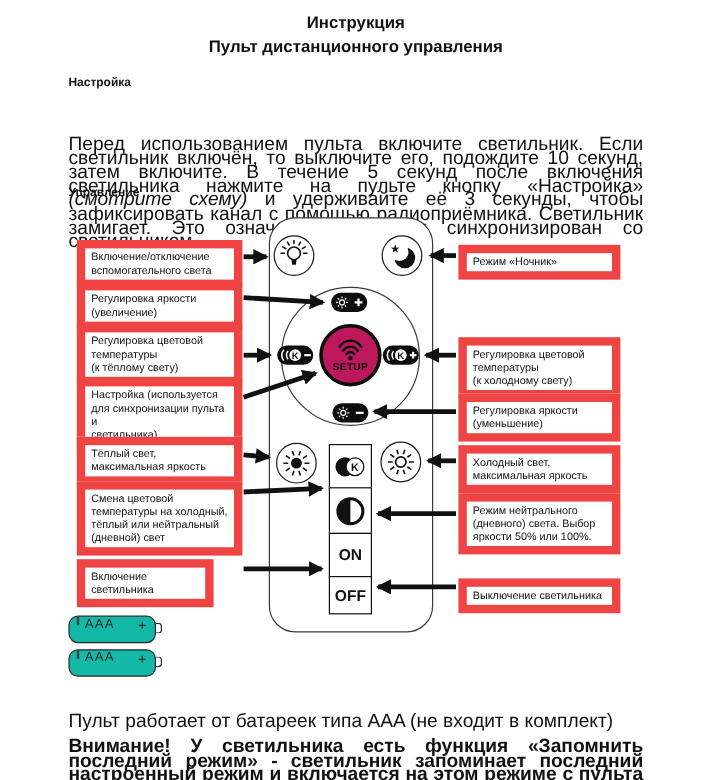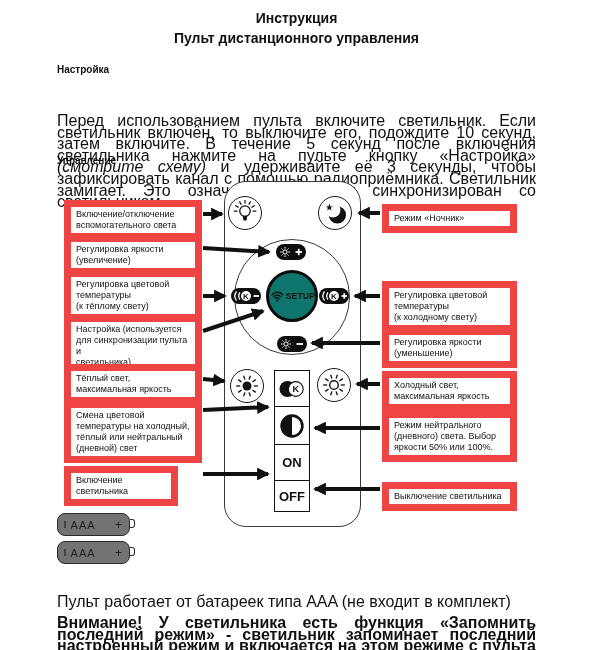--- a/index.html
+++ b/index.html
@@ -26,33 +26,33 @@
   
   .remote-body { position: absolute; left: 224px; top: 181px; width: 137px; height: 346px;
                  border: 1.6px solid #3a3a3a; border-radius: 22px; background: #fff; }
   .circ-btn { position: absolute; border: 1.4px solid #1c1c1c; border-radius: 50%;
               background: #fff; display: flex; align-items: center; justify-content: center; }
   .big-circle { position: absolute; left: 234px; top: 239px; width: 116px; height: 116px;
                 border: 1.1px solid #3a3a3a; border-radius: 50%; background: #fff; }
   .pill-btn { position: absolute; width: 30px; height: 16px; background: #0d0d0d;
               border-radius: 8px; display: flex; align-items: center; justify-content: center; }
   .setup-btn { position: absolute; left: 266px; top: 270px; width: 52px; height: 52px;
-               border: 3.6px solid #0d0d0d; border-radius: 50%; background: #0f766e;
-               display: flex; flex-direction: row; align-items: center; justify-content: center; text-align: center; }
+               border: 3.6px solid #0d0d0d; border-radius: 50%; background: #be185d;
+               display: flex; flex-direction: column; align-items: center; justify-content: center; text-align: center; }
   .setup-label { font-size: 8.5px; font-weight: bold; letter-spacing: 0.2px; margin-top: -1px; }
   .col { position: absolute; left: 274px; top: 370px; width: 36px; }
   .cell { width: 36px; border: 1.6px solid #111; background: #fff; margin-top: -1.6px;
           display: flex; align-items: center; justify-content: center; }
   .cell:first-child { margin-top: 0; }
   .onoff { font-size: 13px; font-weight: bold; }
 
   
   .battery { position: absolute; left: 57px; width: 73px; height: 23px;
-             border: 1.8px solid #2a2a2a; border-radius: 8px; background: #737373;
-             display: flex; align-items: center; }
+             border: 1.8px solid #2a2a2a; border-radius: 8px; background: #14b8a6;
+             display: flex; align-items: flex-start; }
   .bat-tick { width: 1.6px; height: 7px; background: #444; margin-left: 6px; }
   .bat-label { font-size: 11px; letter-spacing: 1px; margin-left: 5px; color: #222; }
   .bat-plus { font-size: 12px; margin-left: auto; margin-right: 7px; color: #222; }
   .bat-nub { position: absolute; right: -6px; top: 5px; width: 5px; height: 9px;
              border: 1.6px solid #2a2a2a; border-left: none; border-radius: 0 3px 3px 0;
              background: #fff; }
 
   .overlay { position: absolute; left: 0; top: 0; width: 600px; height: 650px;
              pointer-events: none; }
   svg.ic { display: block; }

